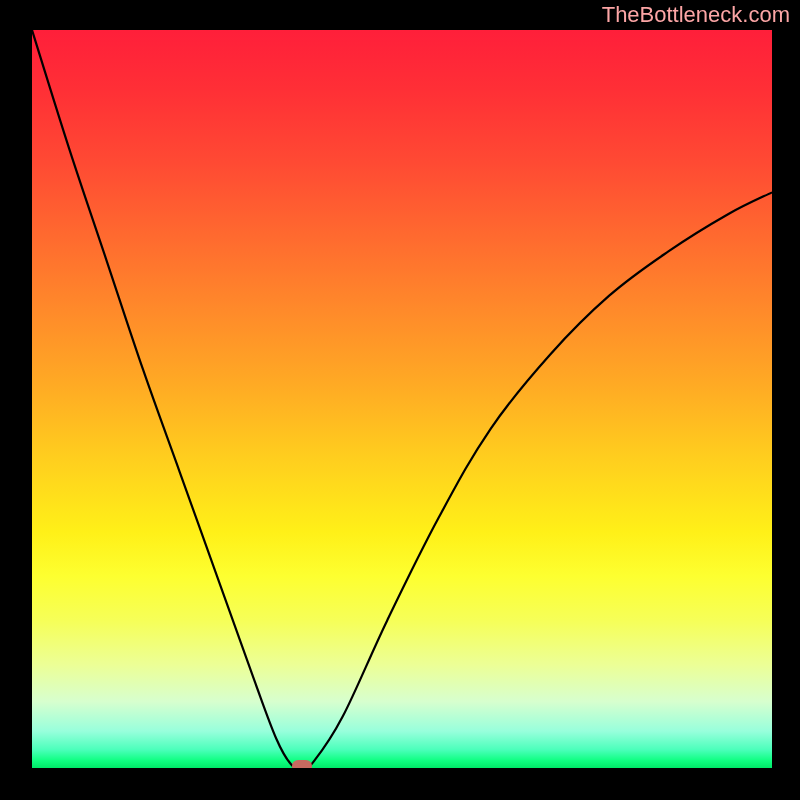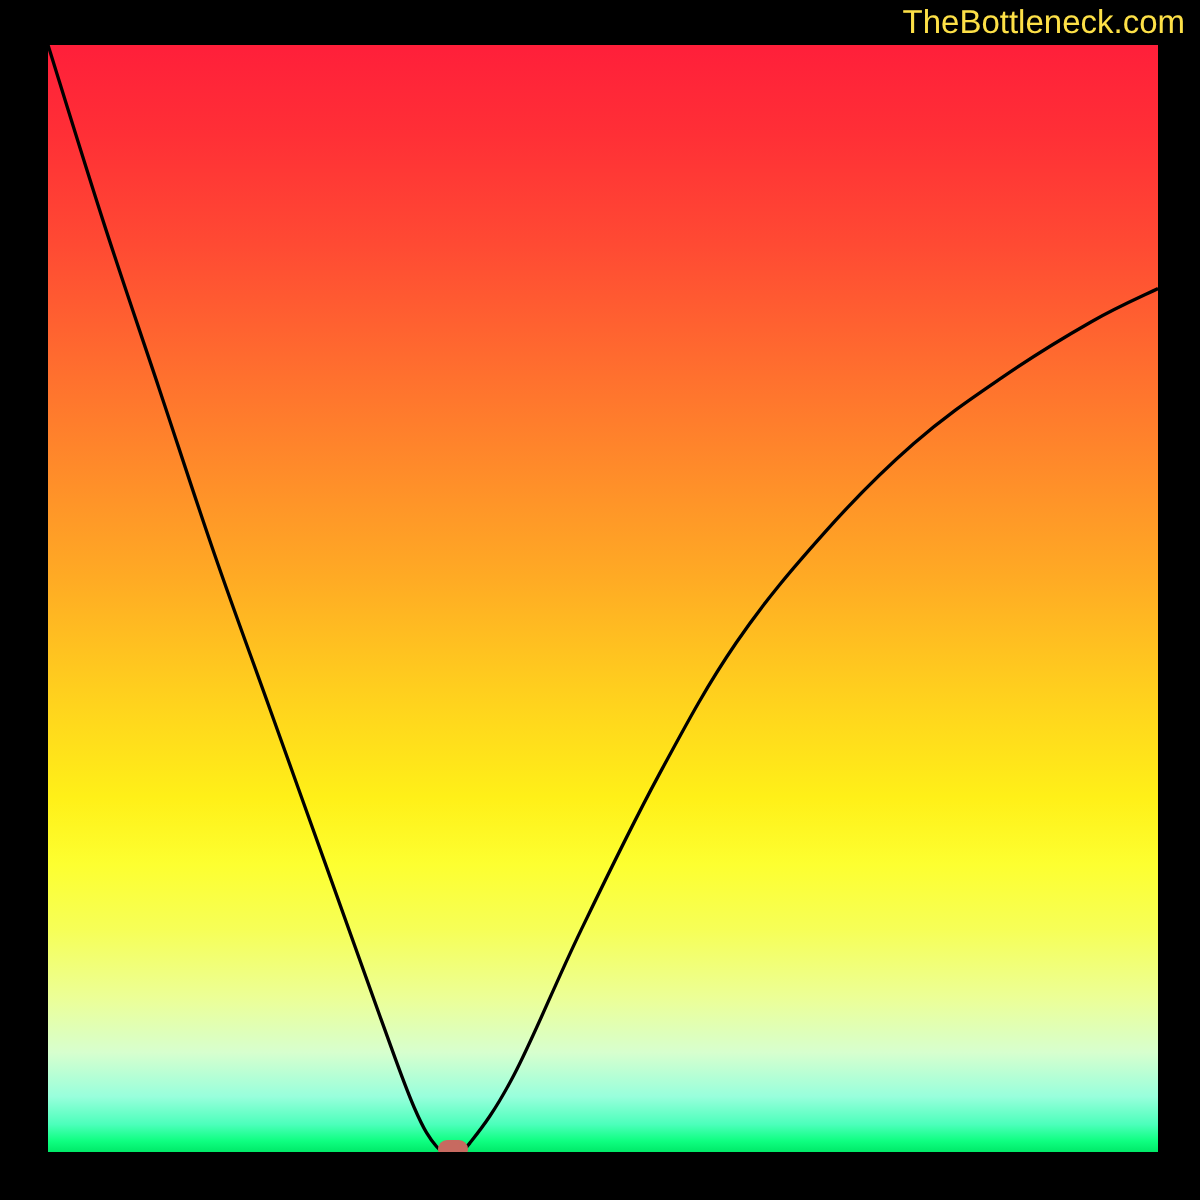--- a/index.html
+++ b/index.html
@@ -8,21 +8,21 @@
     width: 800px;
     height: 800px;
     background: #000;
     position: relative;
     font-family: Arial, Helvetica, sans-serif;
   }
   .watermark {
     position: absolute;
     top: 2px;
     right: 10px;
-    color: #fde047;
+    color: #fca5a5;
     font-size: 22px;
     font-weight: 500;
     z-index: 10;
     text-align: center;
   }
   .plot {
     position: absolute;
     left: 32px;
     top: 30px;
     width: 740px;

